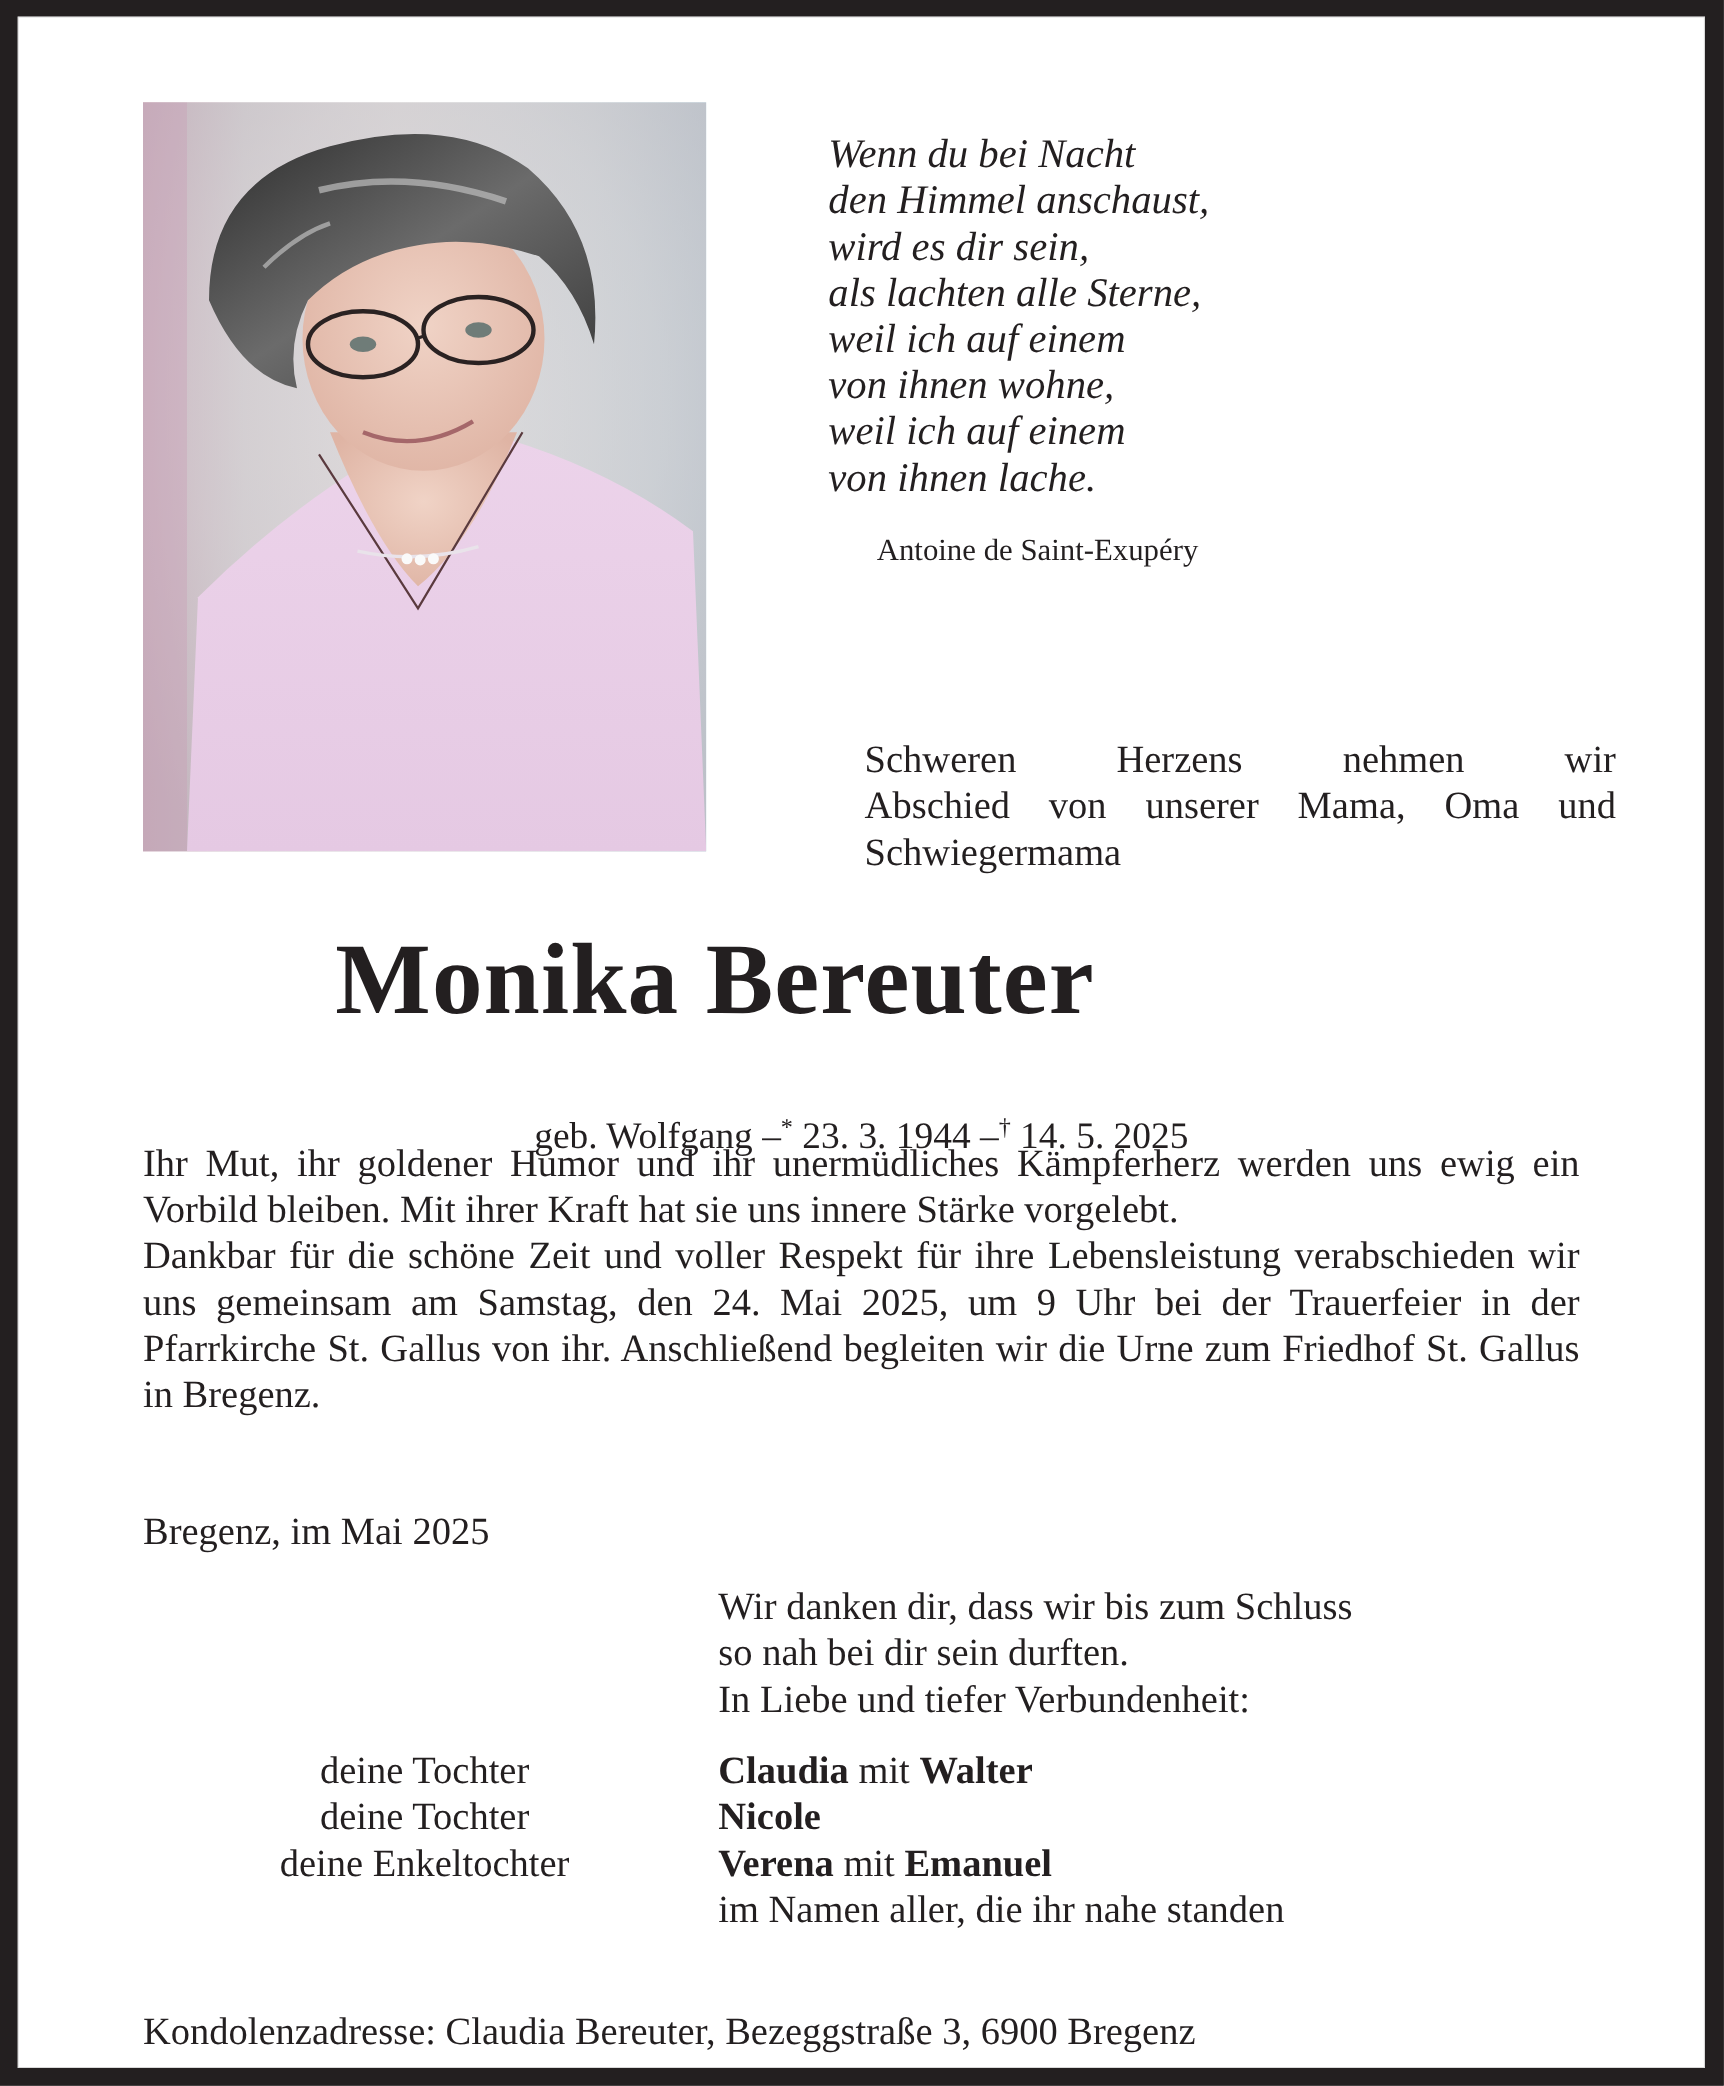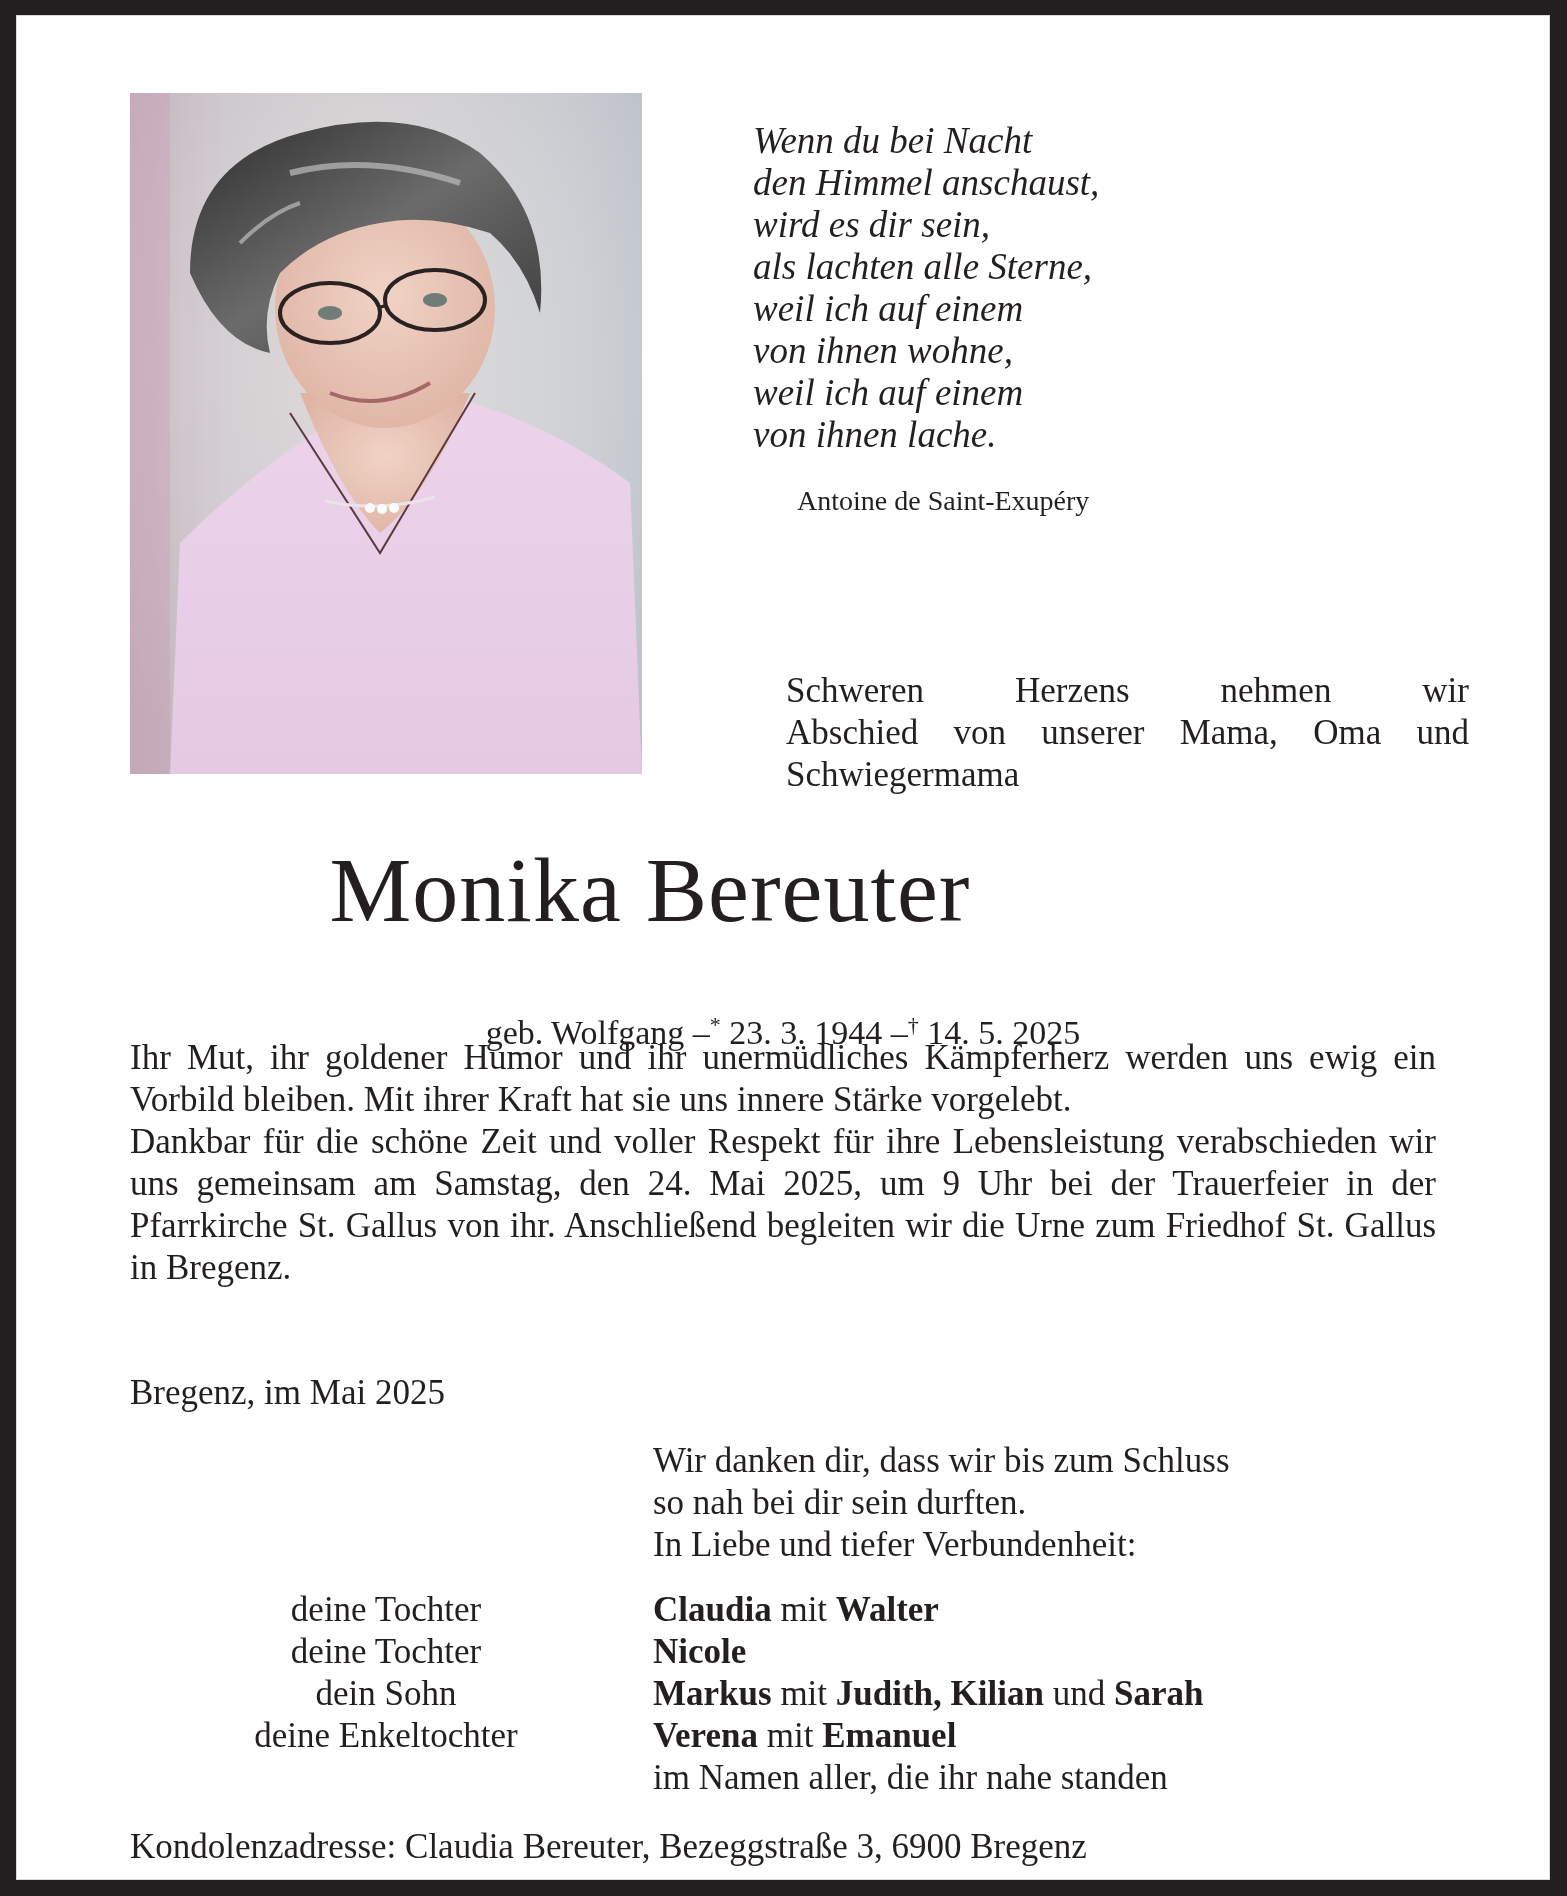--- a/index.html
+++ b/index.html
@@ -76,20 +76,21 @@
     
     .name {
       position: absolute;
       left: 0;
       top: 825px;
       width: 1268px;
       text-align: center;
       font-size: 92px;
       line-height: 100px;
       letter-spacing: 1px;
+      font-weight: bold;
     }
     .dates {
       position: absolute;
       left: 0;
       top: 988px;
       width: 1534px;
       text-align: center;
       font-size: 34px;
       font-weight: normal;
       line-height: 44px;
@@ -258,24 +259,20 @@
   <div class="family serif" id="family">
       <div class="row">
         <span class="rel">deine Tochter</span>
         <span class="names"><b>Claudia</b><span> mit </span><b>Walter</b></span>
       </div>
       <div class="row">
         <span class="rel">deine Tochter</span>
         <span class="names"><b>Nicole</b></span>
       </div>
       <div class="row">
-        <span class="rel">dein Sohn</span>
-        <span class="names"><b>Markus</b><span> mit </span><b>Judith, Kilian</b><span> und </span><b>Sarah</b></span>
-      </div>
-      <div class="row">
         <span class="rel">deine Enkeltochter</span>
         <span class="names"><b>Verena</b><span> mit </span><b>Emanuel</b></span>
       </div>
       <div class="row">
         <span class="rel"></span>
         <span class="names"><span>im Namen aller, die ihr nahe standen</span></span>
       </div>
     </div>
 
   <div class="condolence serif">Kondolenzadresse: Claudia Bereuter, Bezeggstraße 3, 6900 Bregenz</div>

